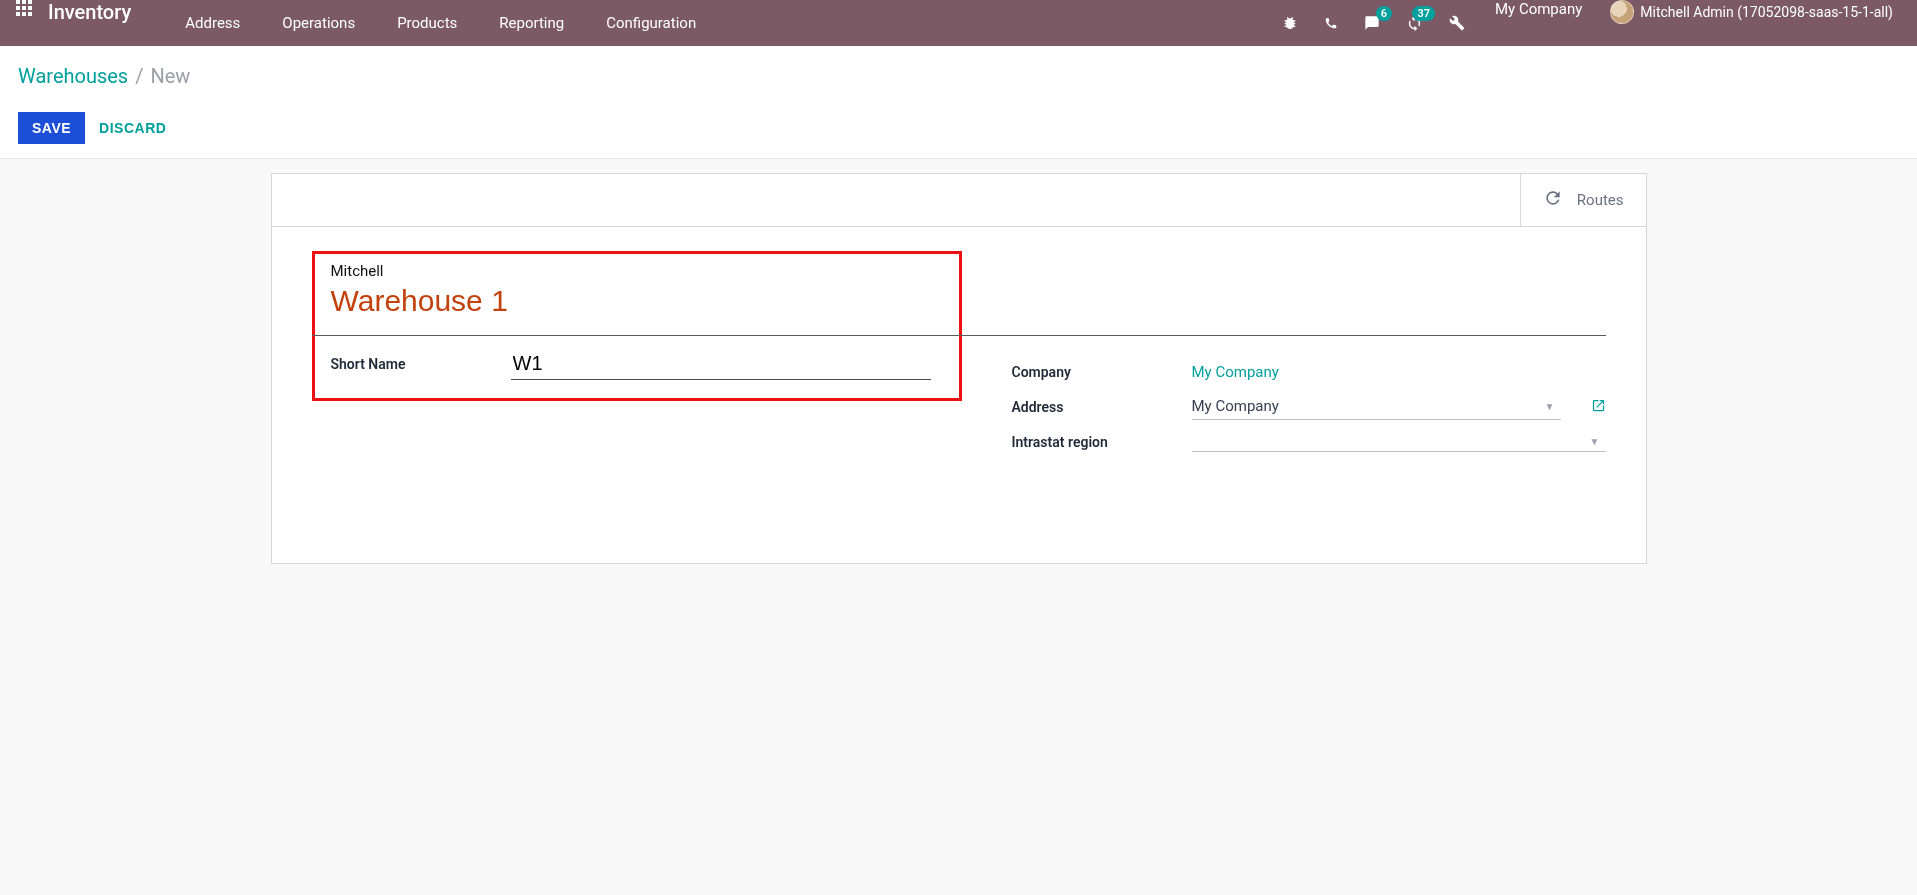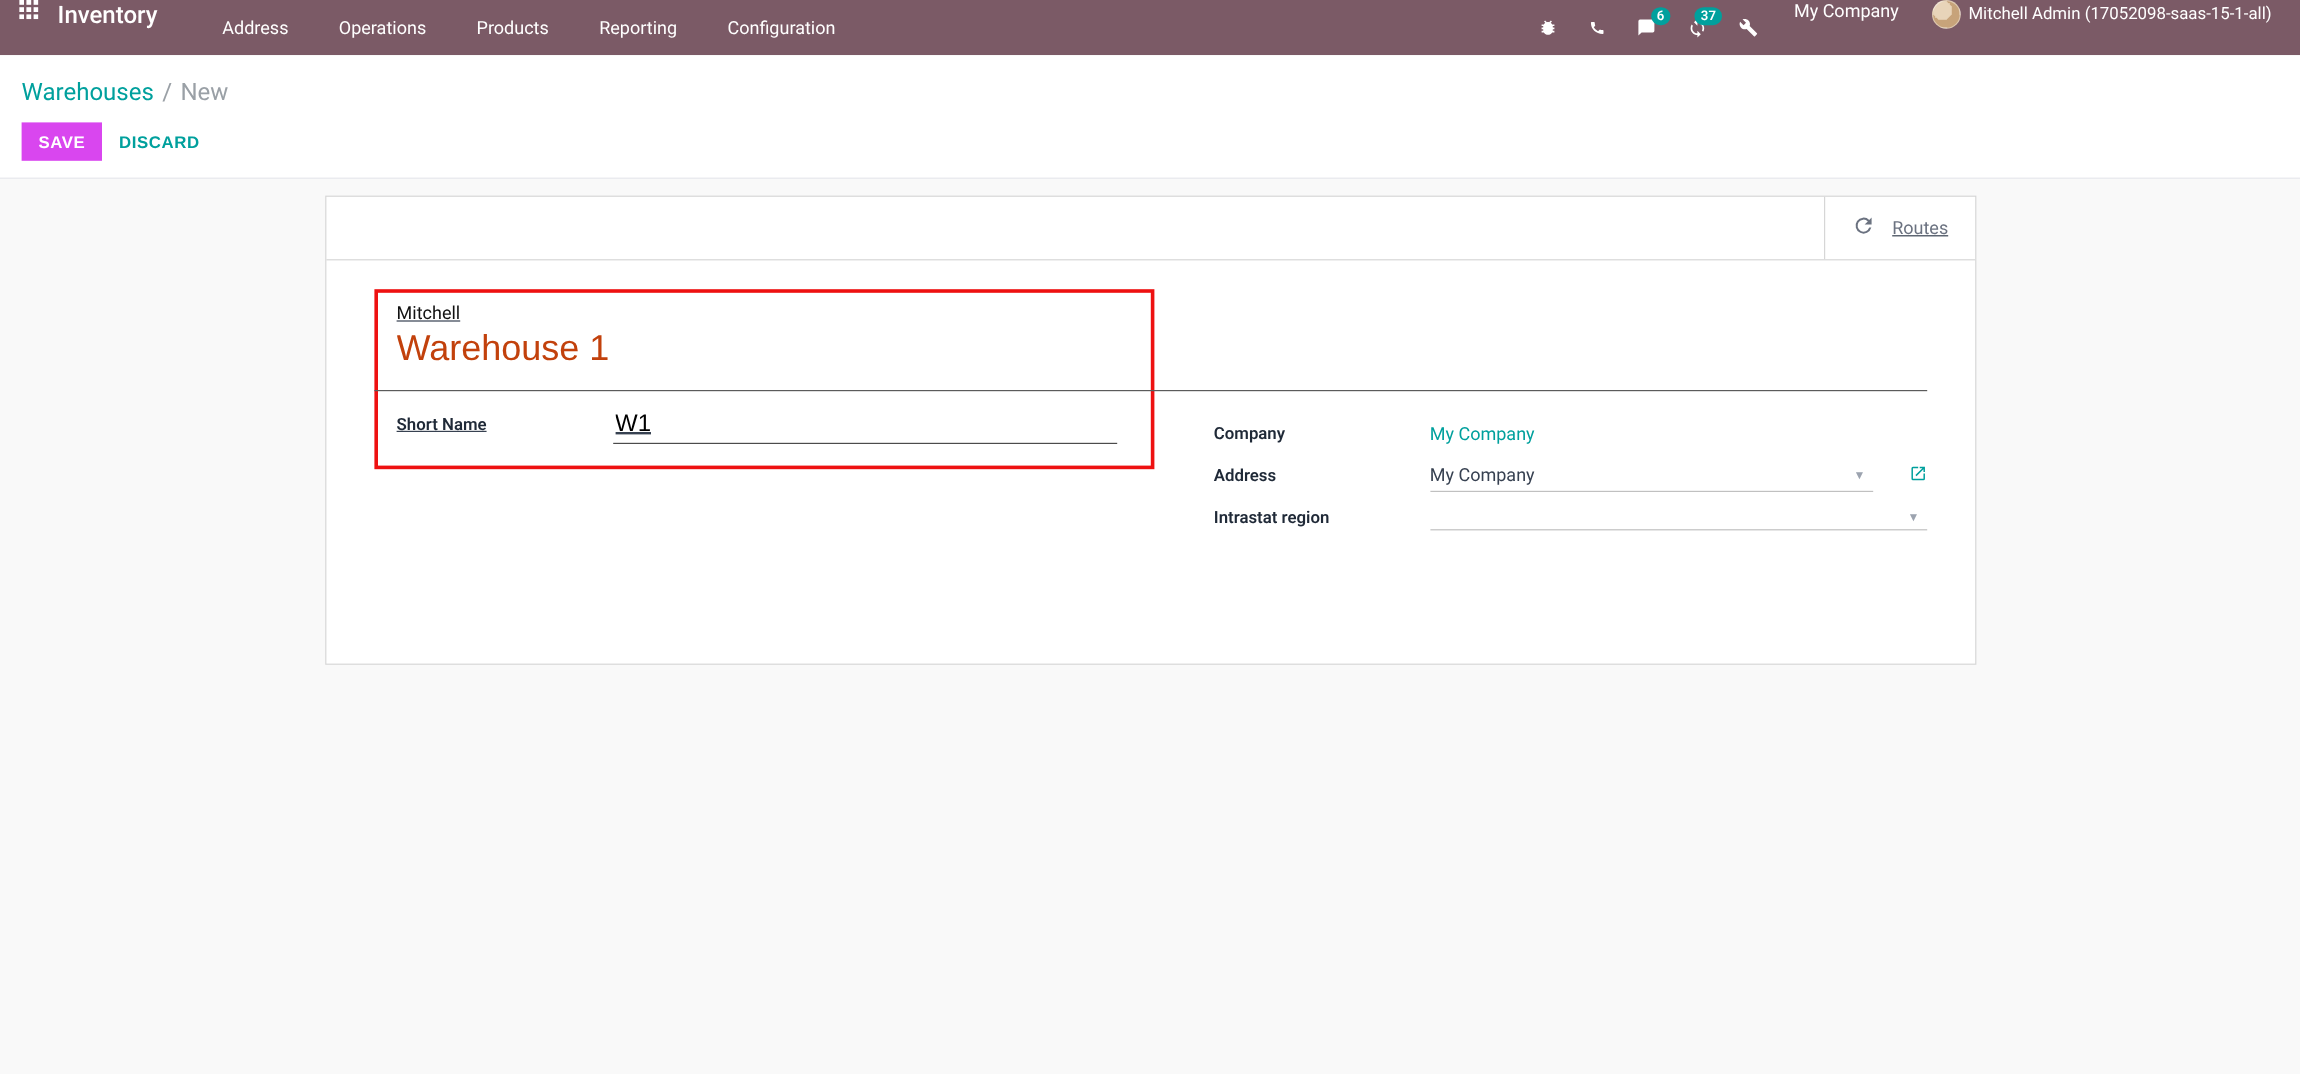--- a/index.html
+++ b/index.html
@@ -77,31 +77,31 @@
   .navbar svg { fill: #fff; }
 
   
   .control-panel {
     background: #fff;
     border-bottom: 1px solid #e5e7eb;
     padding: 18px 18px 14px;
   }
   .breadcrumb {
     font-size: 20px;
-    margin-bottom: 14px;
+    margin-bottom: 24px;
   }
   .breadcrumb a {
     color: #00a09d;
     text-decoration: none;
   }
   .breadcrumb .sep { color: #9aa0a6; margin: 0 2px; }
   .breadcrumb .current { color: #9aa0a6; }
   .cp-buttons { display: flex; gap: 14px; align-items: center; }
   .btn-primary {
-    background: #d946ef;
+    background: #1d4ed8;
     color: #fff;
     border: none;
     padding: 8px 14px;
     font-size: 14px;
     font-weight: 600;
     letter-spacing: 0.5px;
     cursor: pointer;
   }
   .btn-link {
     background: none;
@@ -111,21 +111,20 @@
     letter-spacing: 0.5px;
     cursor: pointer;
     font-size: 14px;
   }
 
   
   .sheet-wrap {
     max-width: 1400px;
     margin: 0 auto;
     padding: 14px 0 40px;
-    text-decoration: underline;
   }
   .sheet {
     background: #fff;
     border: 1px solid #d6d6d6;
     margin: 0 12px;
   }
   .statusbar {
     display: flex;
     justify-content: flex-end;
     border-bottom: 1px solid #d6d6d6;

